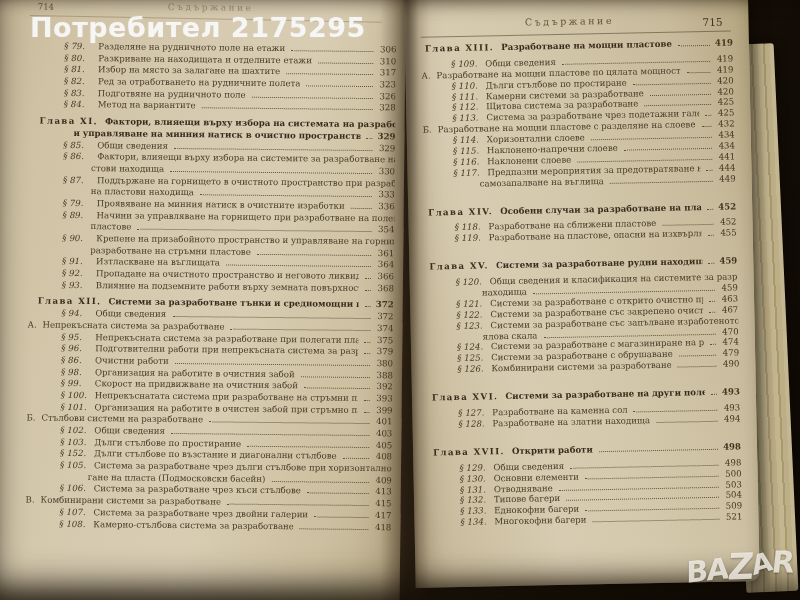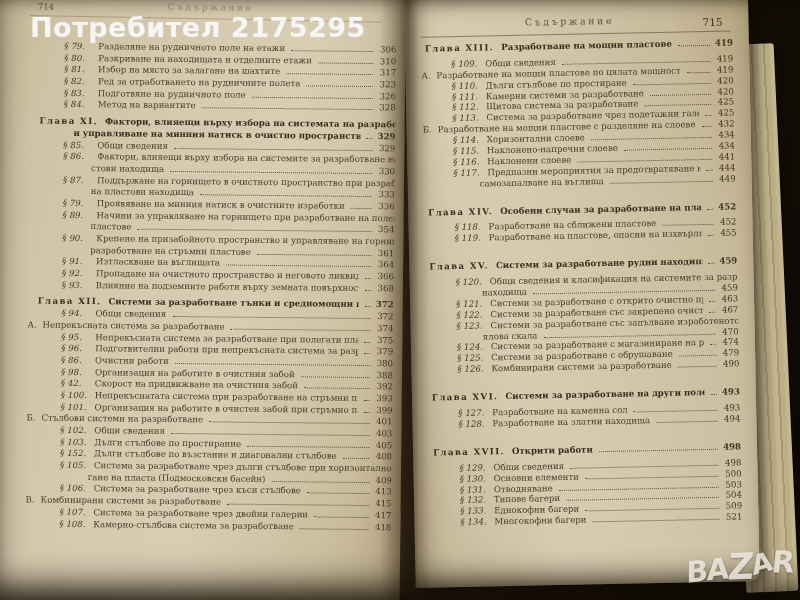--- a/index.html
+++ b/index.html
@@ -245,21 +245,21 @@
           <span class="dots"></span>
           <span class="pg">380</span>
         </div>
         <div class="row entry">
           <span class="pfx">§ 98.</span>
           <span class="txt">Организация на работите в очистния забой</span>
           <span class="dots"></span>
           <span class="pg">388</span>
         </div>
         <div class="row entry">
-          <span class="pfx">§ 42.</span>
+          <span class="pfx">§ 99.</span>
           <span class="txt">Скорост на придвижване на очистния забой</span>
           <span class="dots"></span>
           <span class="pg">392</span>
         </div>
         <div class="row entry">
           <span class="pfx">§ 100.</span>
           <span class="txt">Непрекъснатата система при разработване на стръмни пластове</span>
           <span class="dots"></span>
           <span class="pg">393</span>
         </div>

